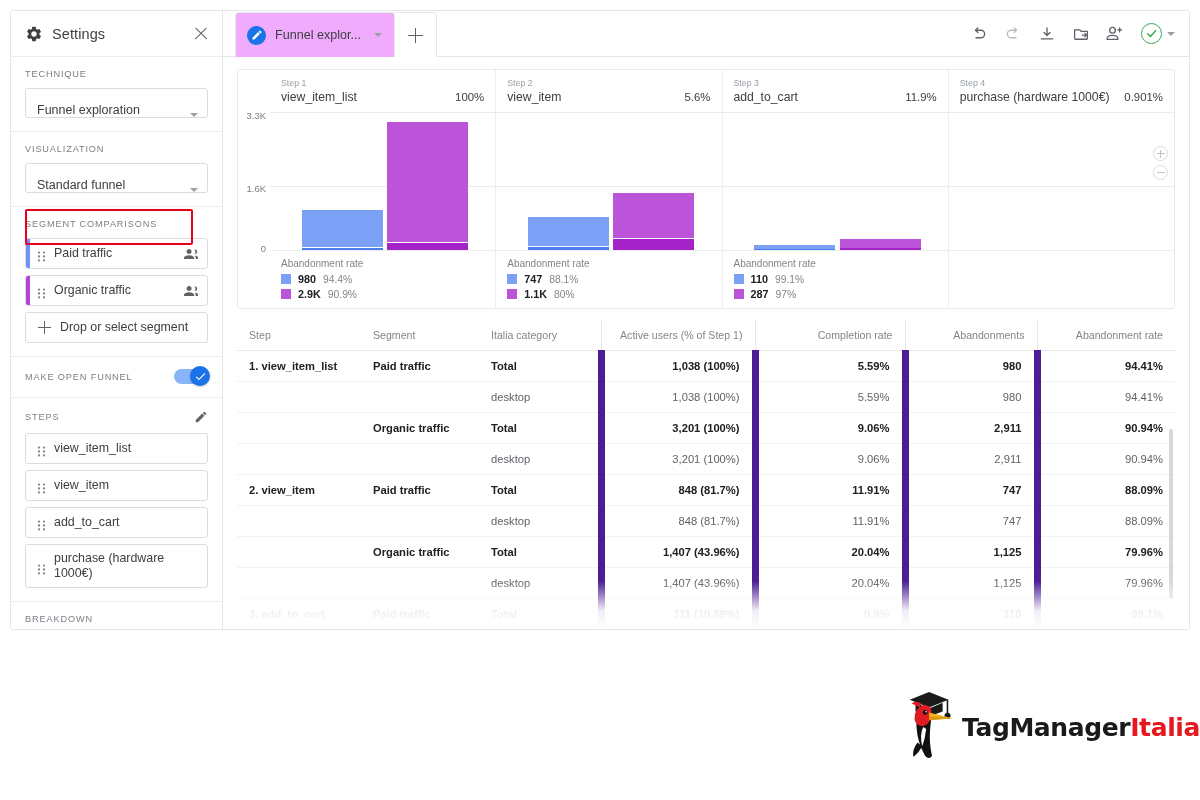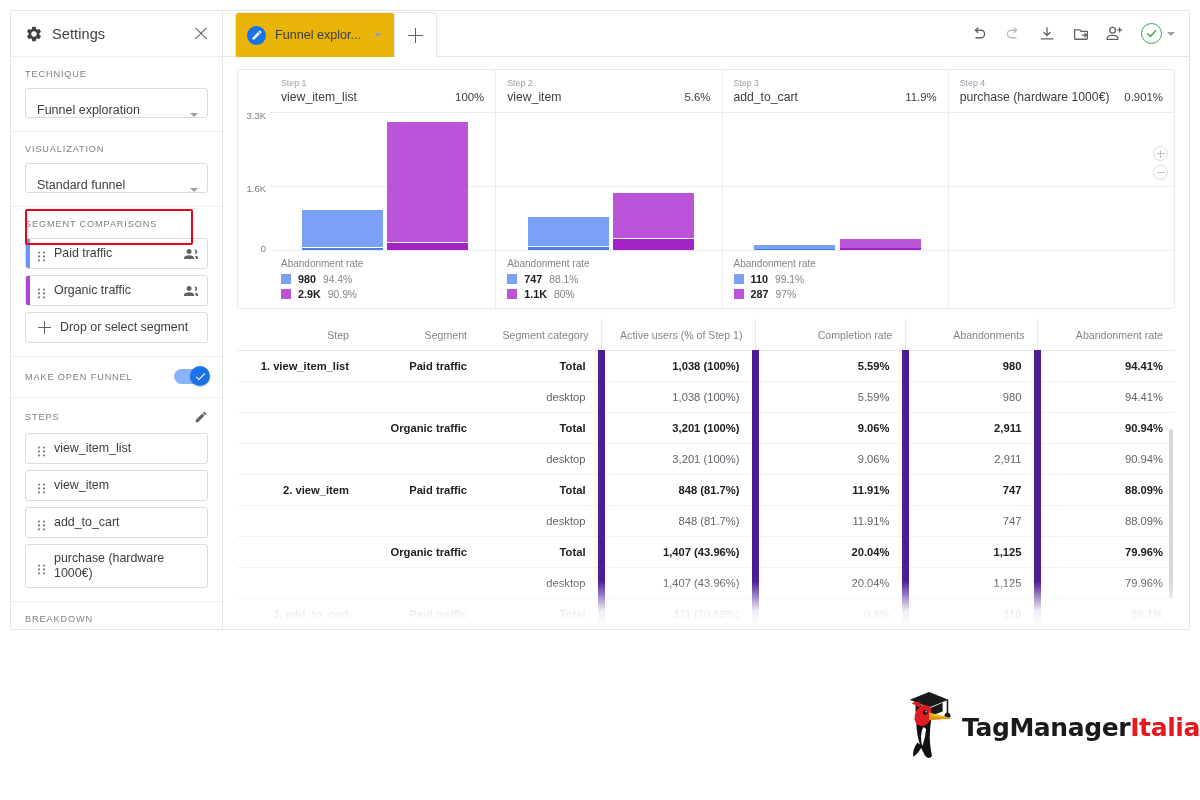--- a/index.html
+++ b/index.html
@@ -177,21 +177,21 @@
     border-bottom: 1px solid #e4e6e9;
     padding-left: 12px; position: relative;
   }
   .tab {
     height: 45px;
     display: flex; align-items: center;
     padding: 0 12px 0 11px;
     border: 1px solid #e4e6e9;
     border-bottom: none;
     border-radius: 4px 4px 0 0;
-    background: #eab308;
+    background: #f0abfc;
     cursor: pointer;
     margin-bottom: -1px;
   }
   .tab .tabicon {
     width: 19px; height: 19px; border-radius: 50%;
     background: #1a73e8;
     margin-right: 9px; flex: 0 0 auto;
     display:flex; align-items:center; justify-content:center;
   }
   .tab .tablabel { font-size: 12.6px; color: #3c4043; margin-right: 13px; }
@@ -295,21 +295,21 @@
     padding: 10px 12px 9px 12px;
     border-bottom: 1px solid #e7e9eb;
     white-space: nowrap;
   }
   table.ft td {
     font-size: 11.2px; color: #3c4043;
     padding: 9px 12px;
     border-bottom: 1px solid #f1f2f3;
     white-space: nowrap;
   }
-  table.ft th.l, table.ft td.l { text-align: right; }
+  table.ft th.l, table.ft td.l { text-align: left; }
   table.ft th.r, table.ft td.r { text-align: right; }
   table.ft tr.total td { font-weight: bold; color: #202124; }
   table.ft tr.total td.c-step, table.ft tr.total td.c-seg, table.ft tr.total td.c-dev { color:#202124; }
   table.ft td.dim { color: #5f6368; }
   table.ft td.sep { border-right: 7px solid #4c1d95; }
   table.ft th.sep { border-right: 1px solid #e7e9eb; }
 
   #fade {
     position: absolute; left: 0; right: 0; bottom: 0; height: 48px;
     background: linear-gradient(to bottom, rgba(255,255,255,0) 0%, rgba(255,255,255,.92) 62%, #fff 100%);
@@ -728,21 +728,21 @@
                 <col style="width:122px">
               <col style="width:154px">
                 <col style="width:150px">
                 <col style="width:132px">
                 <col>
             </colgroup>
             <thead>
               <tr>
                 <th class="l">Step</th>
                 <th class="l">Segment</th>
-                <th class="l sep">Segment category</th>
+                <th class="l sep">Italia category</th>
                 <th class="r sep">Active users (% of Step 1)</th>
                 <th class="r sep">Completion rate</th>
                 <th class="r sep">Abandonments</th>
                 <th class="r">Abandonment rate</th>
               </tr>
             </thead>
             <tbody>
               <tr class="total">
                 <td class="l c-step">1. view_item_list</td>
                 <td class="l c-seg">Paid traffic</td>

